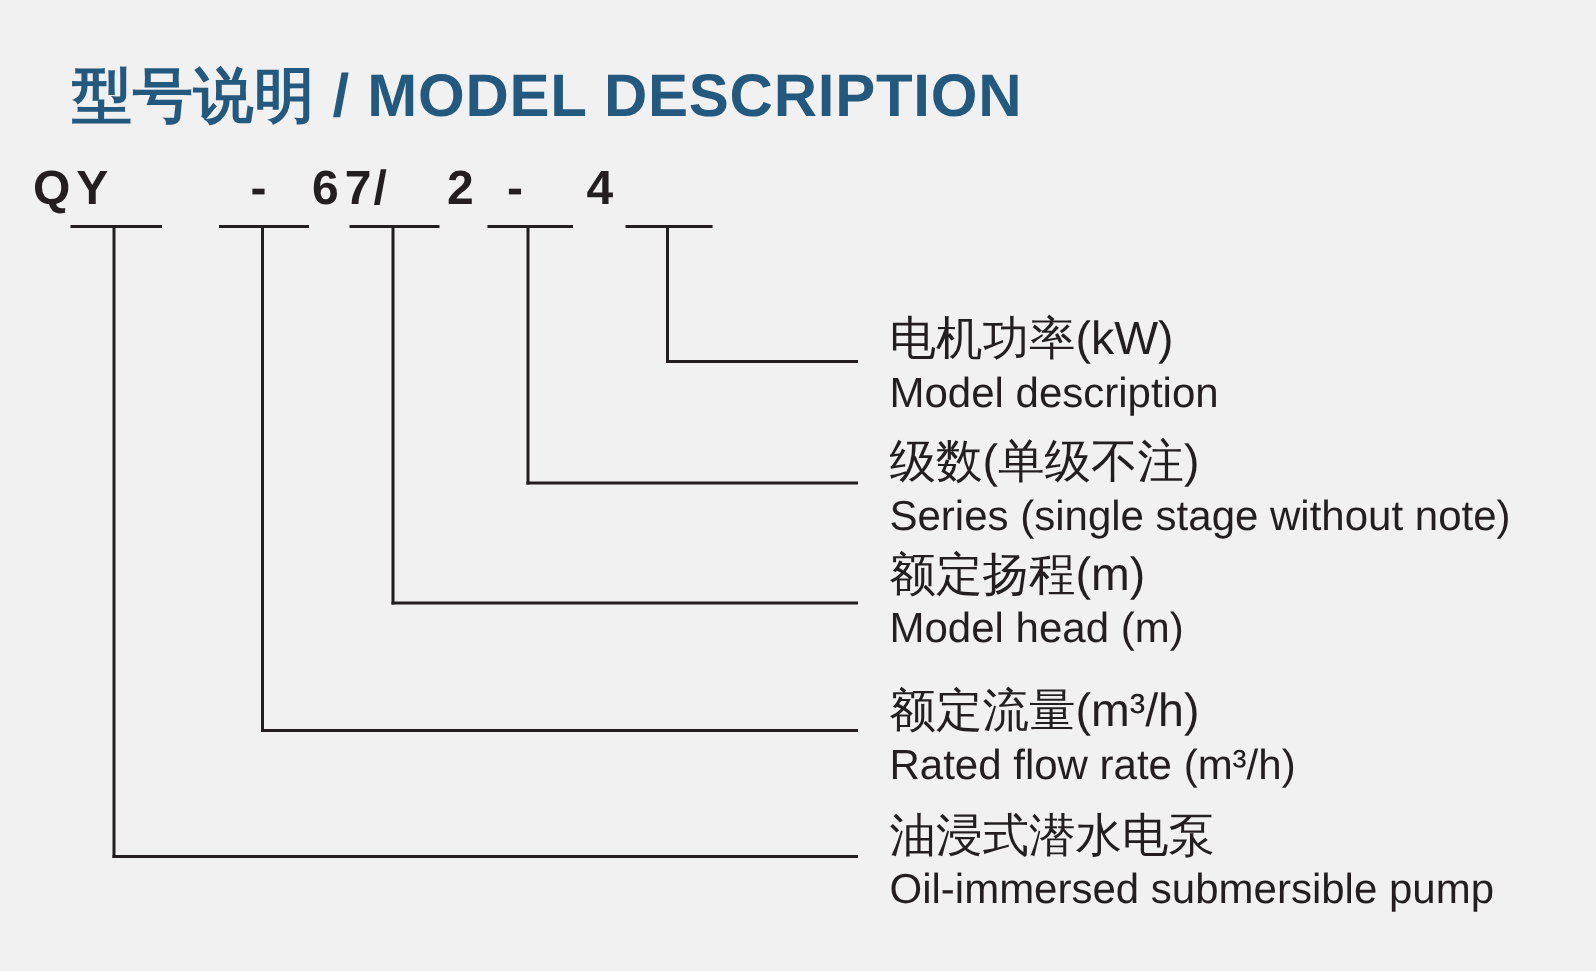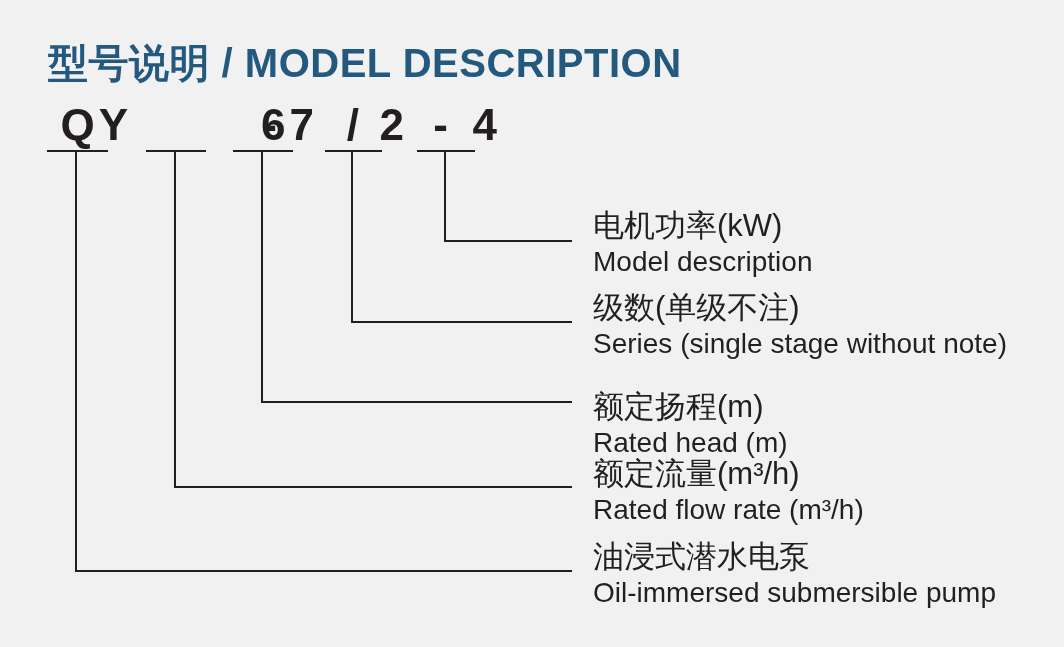--- a/index.html
+++ b/index.html
@@ -32,23 +32,23 @@
     color: #23587f;
     white-space: nowrap;
   }
 
   
   .code-seg, .code-sep {
     position: absolute;
     top: 102px;
     width: 110px;
     line-height: 46px;
-    font-size: 44px;
+    font-size: 32px;
     font-weight: 700;
-    text-align: right;
+    text-align: left;
     letter-spacing: 4px;
     white-space: nowrap;
     color: #231f20;
   }
   .code-sep { letter-spacing: 0; font-weight: 700; }
   .seg-qy    { left: 12px;  }
   .seg-flow  { left: 111px; }
   .sep-1     { left: 157px; }
   .seg-head  { left: 198px; }
   .sep-2     { left: 239px; }
@@ -81,21 +81,21 @@
   .h5 { left: 434px; top: 240px; width: 128px; height: 2px; }
 
   
   .label-group {
     position: absolute;
     left: 583px;
     white-space: nowrap;
   }
   .g1 { top: 207px; }
   .g2 { top: 289px; }
-  .g3 { top: 388px; }
+  .g3 { top: 364px; }
   .g4 { top: 455px; }
   .g5 { top: 538px; }
   .label-cn {
     font-size: 31px;
     line-height: 38px;
     color: #231f20;
   }
   .label-en {
     font-size: 28px;
     line-height: 33px;
@@ -140,21 +140,21 @@
     <div class="label-en">Model description</div>
   </div>
 
   <div class="label-group g2">
     <div class="label-cn">级数(单级不注)</div>
     <div class="label-en">Series (single stage without note)</div>
   </div>
 
   <div class="label-group g3">
     <div class="label-cn">额定扬程(m)</div>
-    <div class="label-en">Rated head (m)</div>
+    <div class="label-en">Model head (m)</div>
   </div>
 
   <div class="label-group g5">
     <div class="label-cn">油浸式潜水电泵</div>
     <div class="label-en">Oil-immersed submersible pump</div>
   </div>
 
   <div class="label-group g4">
     <div class="label-cn">额定流量(m³/h)</div>
     <div class="label-en">Rated flow rate (m³/h)</div>

